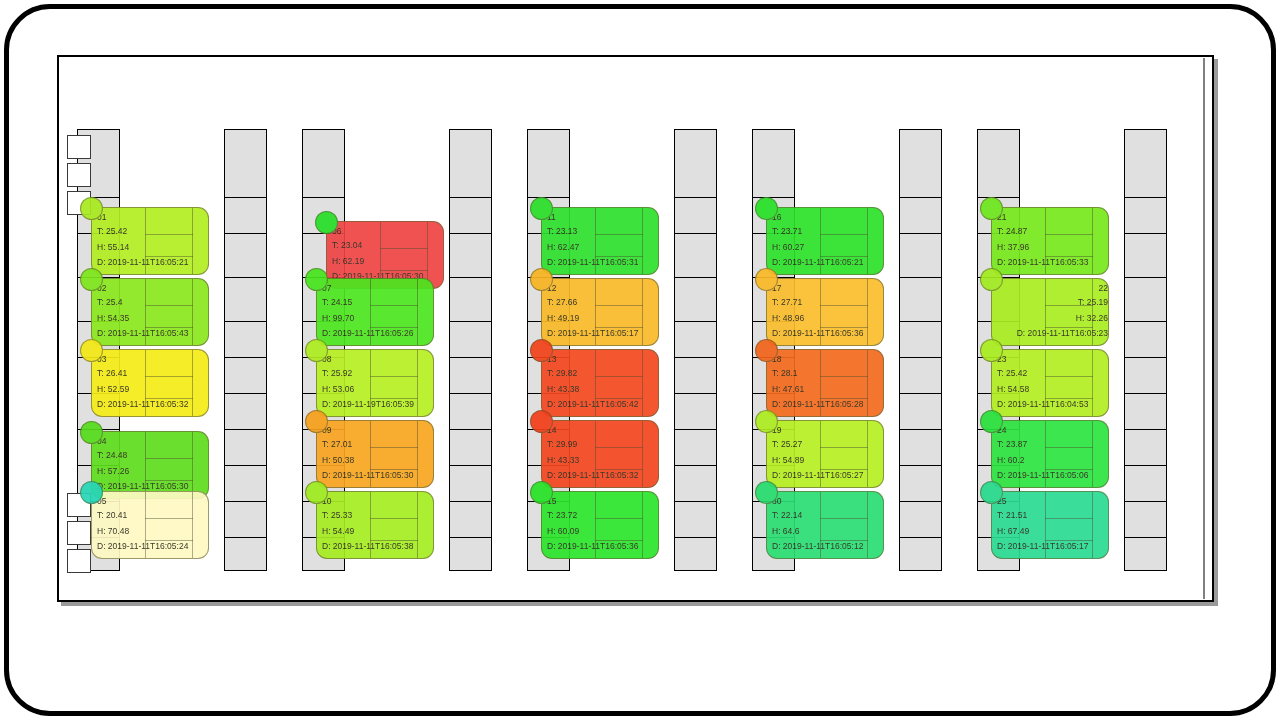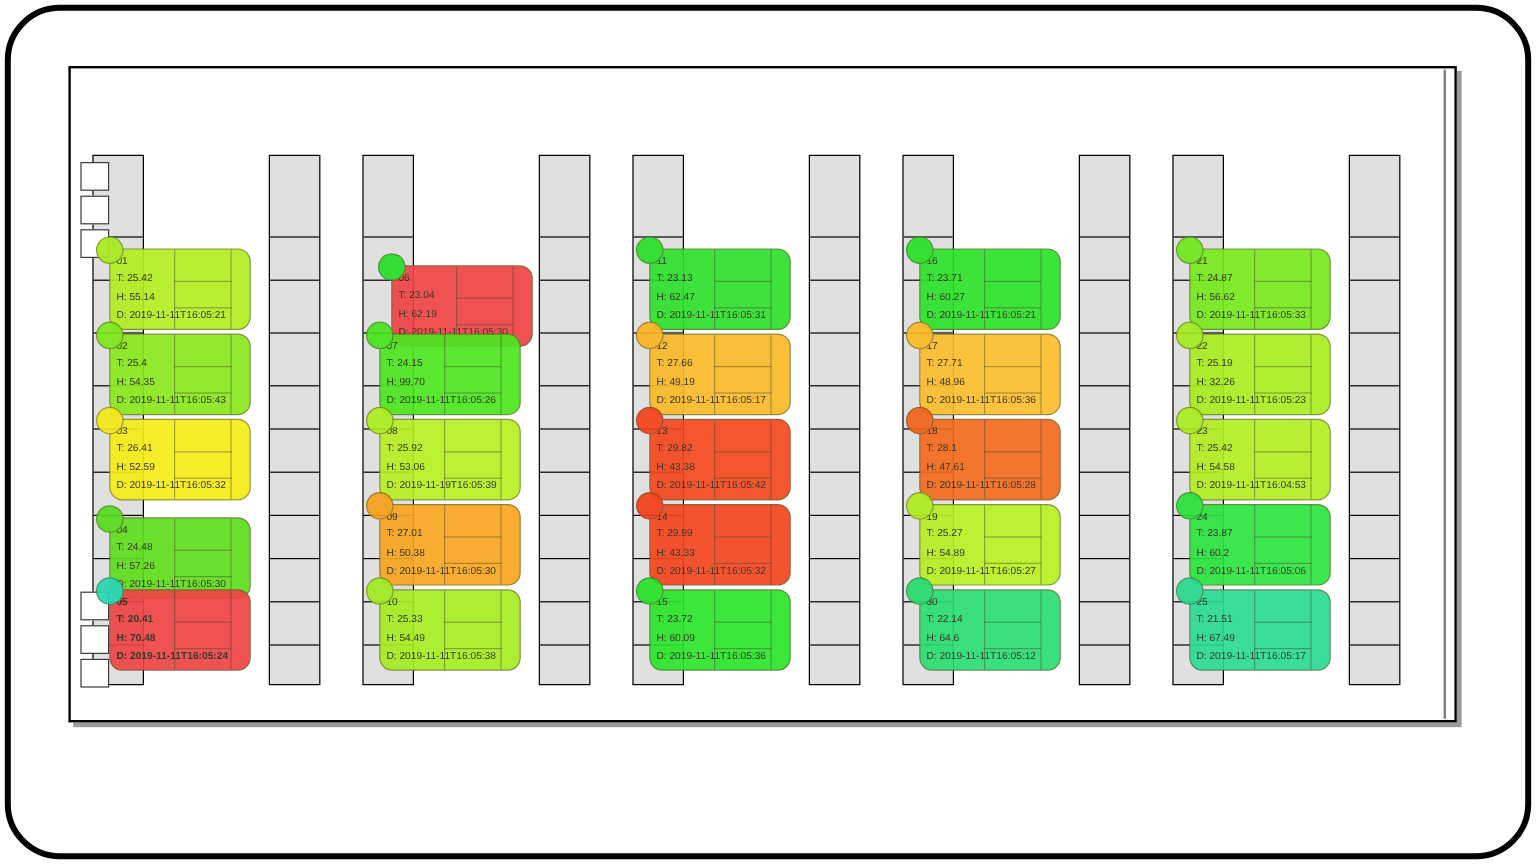--- a/index.html
+++ b/index.html
@@ -291,21 +291,21 @@
             <div class="thru" style="left: 53px; top: 0px; width: 1px; height: 100%;"></div>
             <div class="thru" style="left: 100px; top: 0px; width: 1px; height: 100%;"></div>
             <div class="thru" style="left: 53px; top: 26px; height: 1px; width: 48px;"></div>
             <div class="thru" style="left: 53px; top: 48px; height: 1px; width: 48px;"></div>
             <div class="dot" style="background: rgb(85, 219, 26);"></div>
             <div class="cl id">04</div>
             <div class="cl">T: 24.48</div>
             <div class="cl">H: 57.26</div>
             <div class="cl">D: 2019-11-11T16:05:30</div>
           </div>
-          <div class="card" style="left: 32px; top: 434px; background: #ef4444; font-weight: bold;">
+          <div class="card" style="left: 32px; top: 434px; background: #fef9c3;">
             <div class="thru" style="left: 53px; top: 0px; width: 1px; height: 100%;"></div>
             <div class="thru" style="left: 100px; top: 0px; width: 1px; height: 100%;"></div>
             <div class="thru" style="left: 53px; top: 26px; height: 1px; width: 48px;"></div>
             <div class="thru" style="left: 53px; top: 48px; height: 1px; width: 48px;"></div>
             <div class="dot" style="background: rgb(38, 214, 181);"></div>
             <div class="cl id">05</div>
             <div class="cl">T: 20.41</div>
             <div class="cl">H: 70.48</div>
             <div class="cl">D: 2019-11-11T16:05:24</div>
           </div>
@@ -475,24 +475,24 @@
             <div class="cl">D: 2019-11-11T16:05:12</div>
           </div>
           <div class="card" style="left: 932px; top: 150px; background: rgb(119, 233, 28);">
             <div class="thru" style="left: 53px; top: 0px; width: 1px; height: 100%;"></div>
             <div class="thru" style="left: 100px; top: 0px; width: 1px; height: 100%;"></div>
             <div class="thru" style="left: 53px; top: 26px; height: 1px; width: 48px;"></div>
             <div class="thru" style="left: 53px; top: 48px; height: 1px; width: 48px;"></div>
             <div class="dot" style="background: rgb(109, 231, 26);"></div>
             <div class="cl id">21</div>
             <div class="cl">T: 24.87</div>
-            <div class="cl">H: 56.62</div>
+            <div class="cl">H: 37.96</div>
             <div class="cl">D: 2019-11-11T16:05:33</div>
           </div>
-          <div class="card" style="left: 932px; top: 221px; background: rgb(169, 237, 32);">
+          <div class="card" style="left: 932px; top: 221px; background: rgb(169, 237, 32); text-align: right;">
             <div class="thru" style="left: 53px; top: 0px; width: 1px; height: 100%;"></div>
             <div class="thru" style="left: 100px; top: 0px; width: 1px; height: 100%;"></div>
             <div class="thru" style="left: 53px; top: 26px; height: 1px; width: 48px;"></div>
             <div class="thru" style="left: 53px; top: 48px; height: 1px; width: 48px;"></div>
             <div class="dot" style="background: rgb(161, 235, 29);"></div>
             <div class="cl id">22</div>
             <div class="cl">T: 25.19</div>
             <div class="cl">H: 32.26</div>
             <div class="cl">D: 2019-11-11T16:05:23</div>
           </div>

